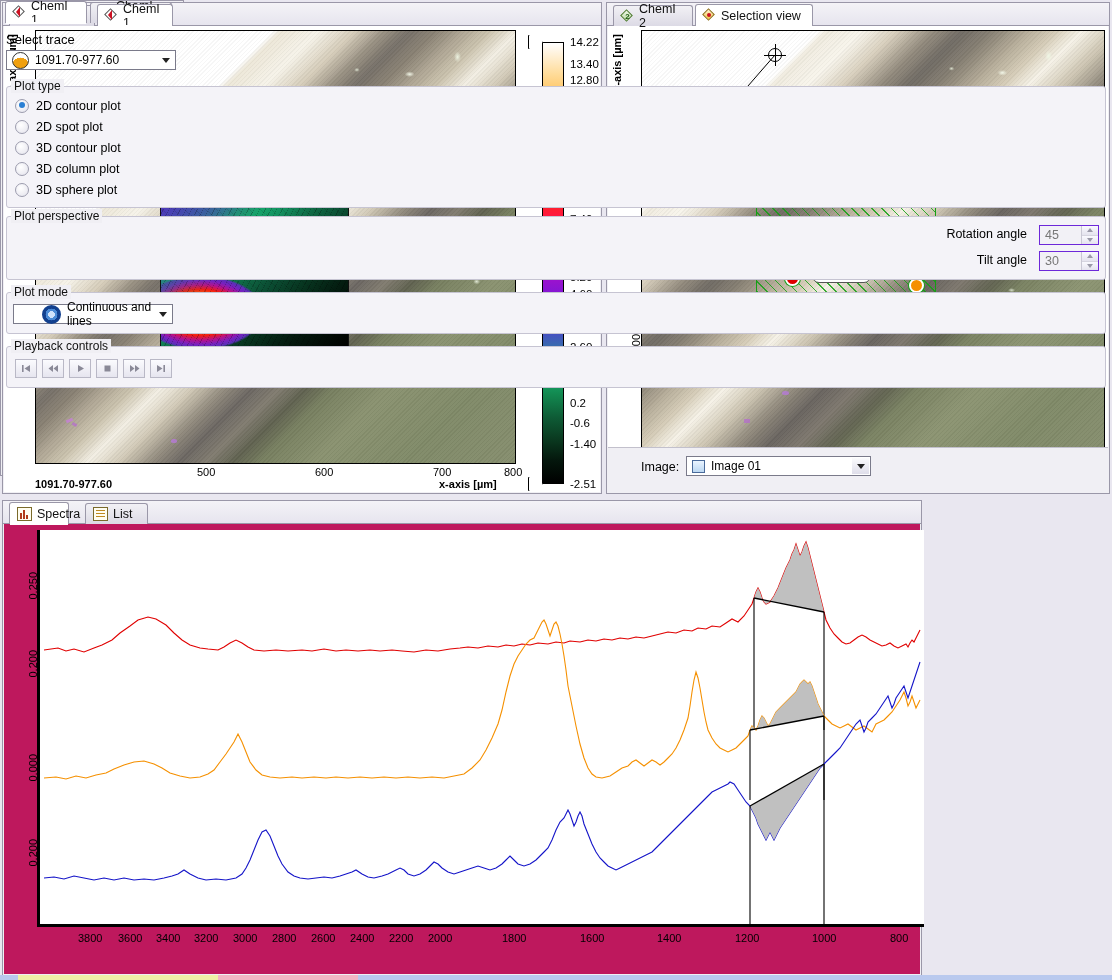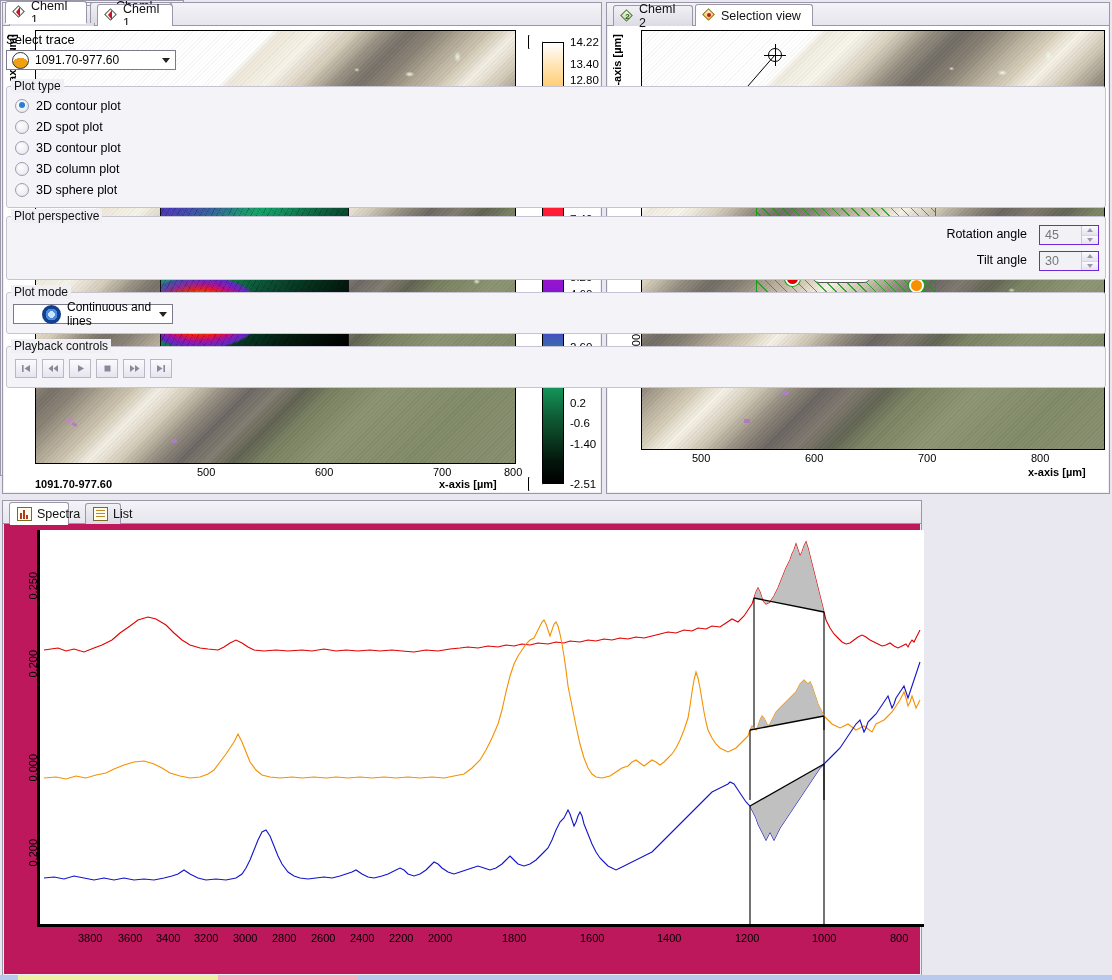--- a/index.html
+++ b/index.html
@@ -357,34 +357,44 @@
       <div class="tick-lbl" style="left:184px;top:426px;">600</div>
       <div class="tick-lbl" style="left:297px;top:426px;">700</div>
       <div class="tick-lbl" style="left:410px;top:426px;">800</div>
 
       <div class="tick-lbl" style="left:9px;top:96px;writing-mode:vertical-rl;transform:rotate(180deg);">600</div>
       <div class="tick-lbl" style="left:9px;top:202px;writing-mode:vertical-rl;transform:rotate(180deg);">500</div>
       <div class="tick-lbl" style="left:9px;top:308px;writing-mode:vertical-rl;transform:rotate(180deg);">400</div>
 
       <div class="axis-title" style="left:420px;top:440px;">x-axis [µm]</div>
 
+      <div style="position:absolute;left:0;right:0;bottom:0;height:44px;background:#f0eff4;border-top:1px solid #c2c0cc;">
+        <div style="position:absolute;left:33px;top:12px;font-size:12.5px;">Image:</div>
+        <div class="combo" style="left:78px;top:8px;width:185px;">
+          <span class="imgicon"></span>
+          <span>Image 01</span>
+          <span class="arrowbtn">
+              <i class="caret"></i>
+            </span>
+        </div>
+      </div>
     </div>
   </div>
 
   <div class="panel" id="spec-panel">
     <div class="tabstrip">
       <div class="tab active" style="left:6px;width:60px;">
         <span class="spec-icon">
           <s style="left:2px;height:6px;"></s>
             <s style="left:5px;height:9px;"></s>
             <s style="left:8px;height:4px;"></s>
         </span>
         <span>Spectra</span>
       </div>
-      <div class="tab" style="left:82px;width:36px;">
+      <div class="tab" style="left:82px;width:63px;">
         <span class="list-icon">
           <s style="top:2px;"></s>
             <s style="top:5px;"></s>
             <s style="top:8px;"></s>
         </span>
         <span>List</span>
       </div>
     </div>
 
     <div id="spec-body">

